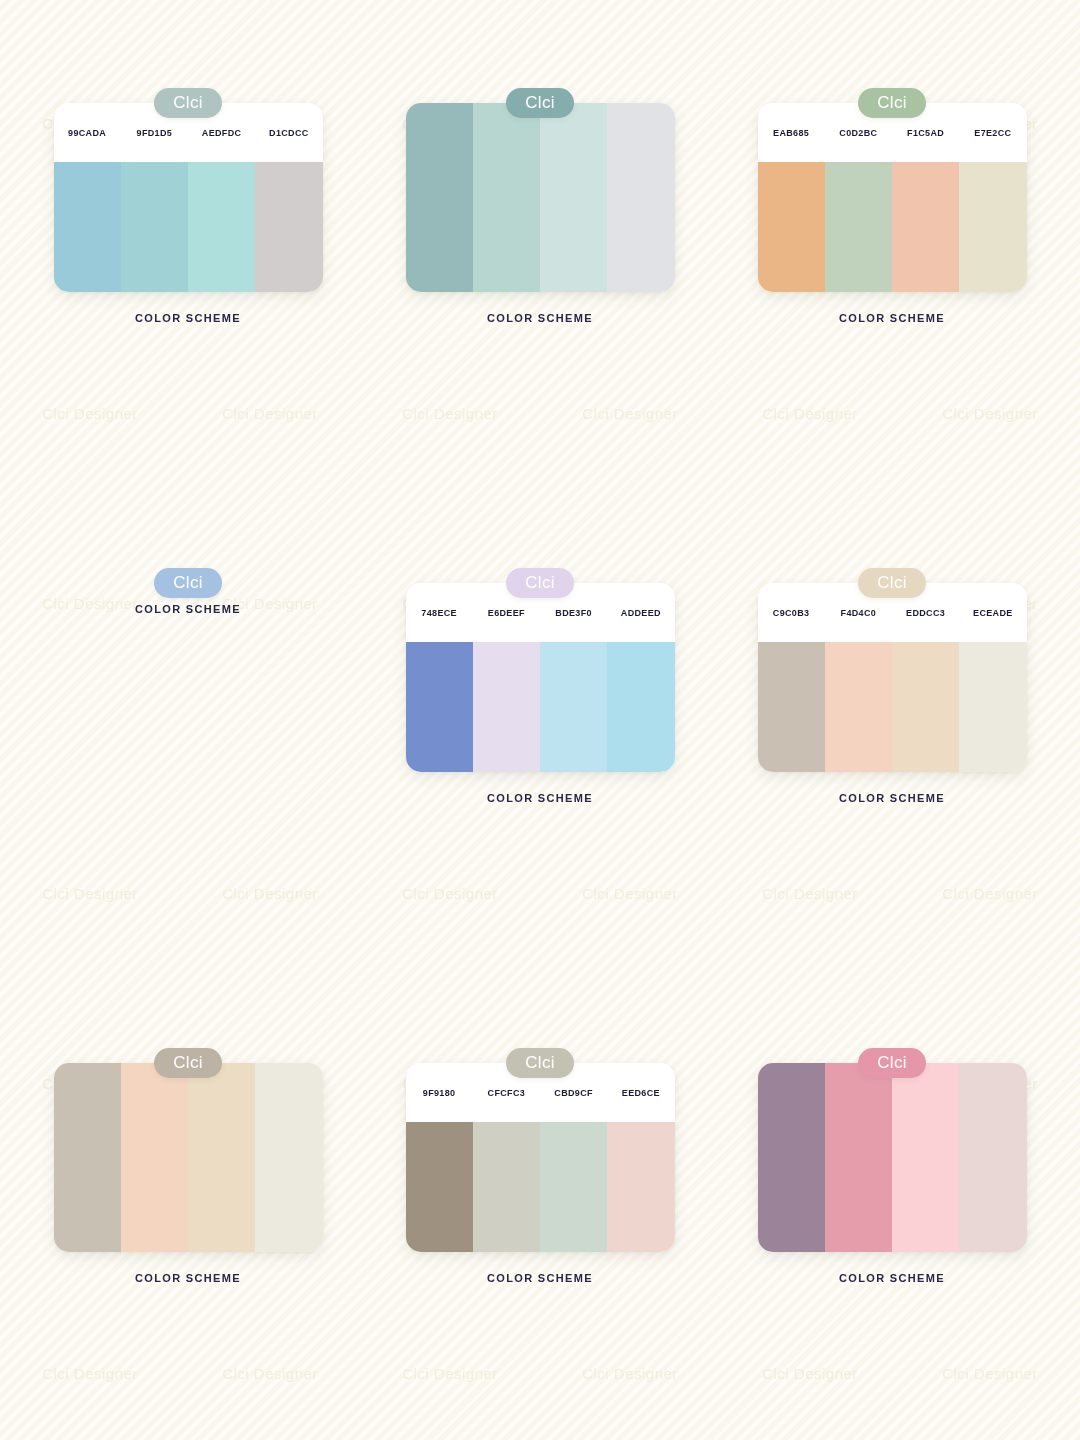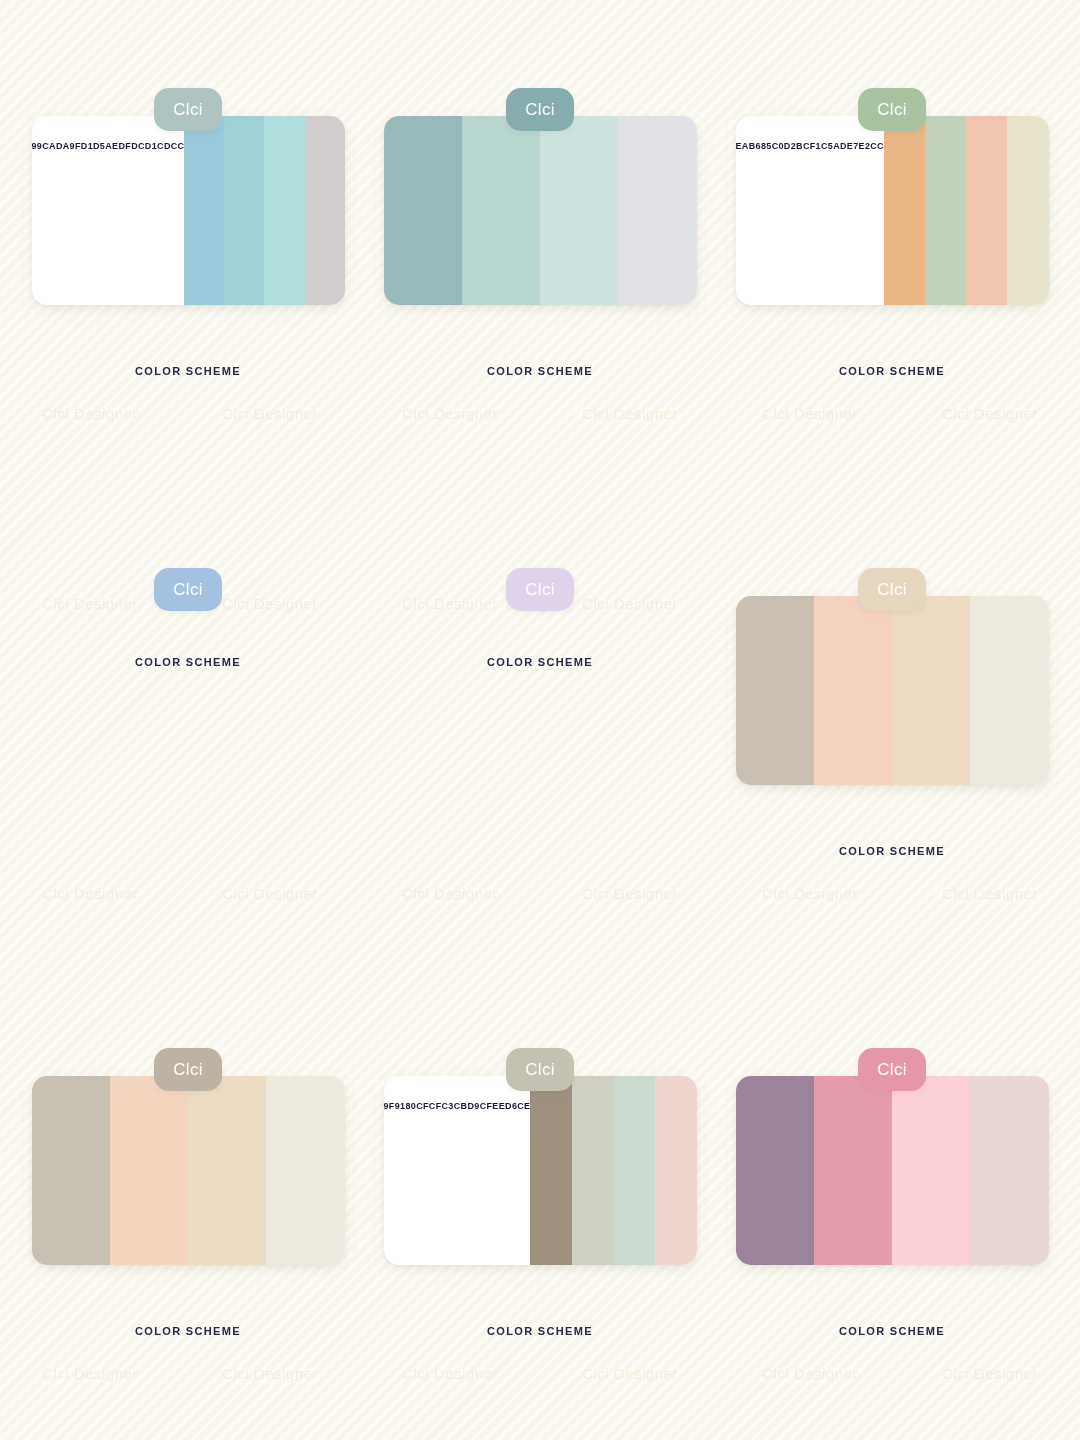--- a/index.html
+++ b/index.html
@@ -69,44 +69,44 @@
     position: relative;
     width: 352px;
     display: flex;
     flex-direction: column;
     align-items: center;
   }
 
   .badge {
     position: relative;
     z-index: 4;
-    height: 43px;
+    height: 30px;
     min-width: 68px;
     padding: 0 18px;
     border-radius: 15px;
     display: flex;
     align-items: center;
     justify-content: center;
     color: #FFFFFF;
     font-size: 17px;
     letter-spacing: 0.3px;
     margin-bottom: -15px;
     box-shadow: 0 2px 5px rgba(120,115,100,0.10);
   }
 
   .card {
     position: relative;
     z-index: 3;
-    width: 313px;
+    width: 269px;
     height: 189px;
     border-radius: 15px;
     background: #FFFFFF;
     overflow: hidden;
     display: flex;
-    flex-direction: row;
+    flex-direction: column;
     box-shadow: 0 5px 14px rgba(150,145,125,0.16),
                 0 1px 3px rgba(150,145,125,0.10);
   }
 
   .hex-row {
     height: 59px;
     flex: 0 0 59px;
     display: flex;
     align-items: center;
     background: #FFFFFF;
@@ -125,21 +125,21 @@
     flex: 1 1 auto;
     display: flex;
   }
 
   .swatch {
     flex: 1 1 0;
     height: 100%;
   }
 
   .scheme-caption {
-    margin-top: 60px;
+    margin-top: 20px;
     font-size: 11px;
     font-weight: bold;
     letter-spacing: 1.35px;
     color: #262645;
     text-align: center;
   }
 </style>
 </head>
 <body>
 
@@ -244,25 +244,45 @@
         </div>
       </div>
       <div class="scheme-caption">COLOR SCHEME</div>
     </div>
     <div class="palette-cell">
       <div class="badge" style="background: rgb(164, 193, 226);">Clci</div>
       <div class="scheme-caption">COLOR SCHEME</div>
     </div>
     <div class="palette-cell">
       <div class="badge" style="background: rgb(224, 212, 236);">Clci</div>
+      <div class="card">
+        <div class="hex-row">
+          <div class="hex-label">748ECE</div>
+          <div class="hex-label">E6DEEF</div>
+          <div class="hex-label">BDE3F0</div>
+          <div class="hex-label">ADDEED</div>
+        </div>
+        <div class="swatch-row">
+          <div class="swatch" style="background: rgb(116, 142, 206);"></div>
+          <div class="swatch" style="background: rgb(230, 222, 239);"></div>
+          <div class="swatch" style="background: rgb(189, 227, 240);"></div>
+          <div class="swatch" style="background: rgb(173, 222, 237);"></div>
+        </div>
+      </div>
       <div class="scheme-caption">COLOR SCHEME</div>
     </div>
     <div class="palette-cell">
       <div class="badge" style="background: rgb(230, 215, 192);">Clci</div>
       <div class="card">
+        <div class="hex-row">
+          <div class="hex-label">C9C0B3</div>
+          <div class="hex-label">F4D4C0</div>
+          <div class="hex-label">EDDCC3</div>
+          <div class="hex-label">ECEADE</div>
+        </div>
         <div class="swatch-row">
           <div class="swatch" style="background: rgb(201, 192, 179);"></div>
           <div class="swatch" style="background: rgb(244, 212, 192);"></div>
           <div class="swatch" style="background: rgb(237, 220, 195);"></div>
           <div class="swatch" style="background: rgb(236, 234, 222);"></div>
         </div>
       </div>
       <div class="scheme-caption">COLOR SCHEME</div>
     </div>
     <div class="palette-cell">

